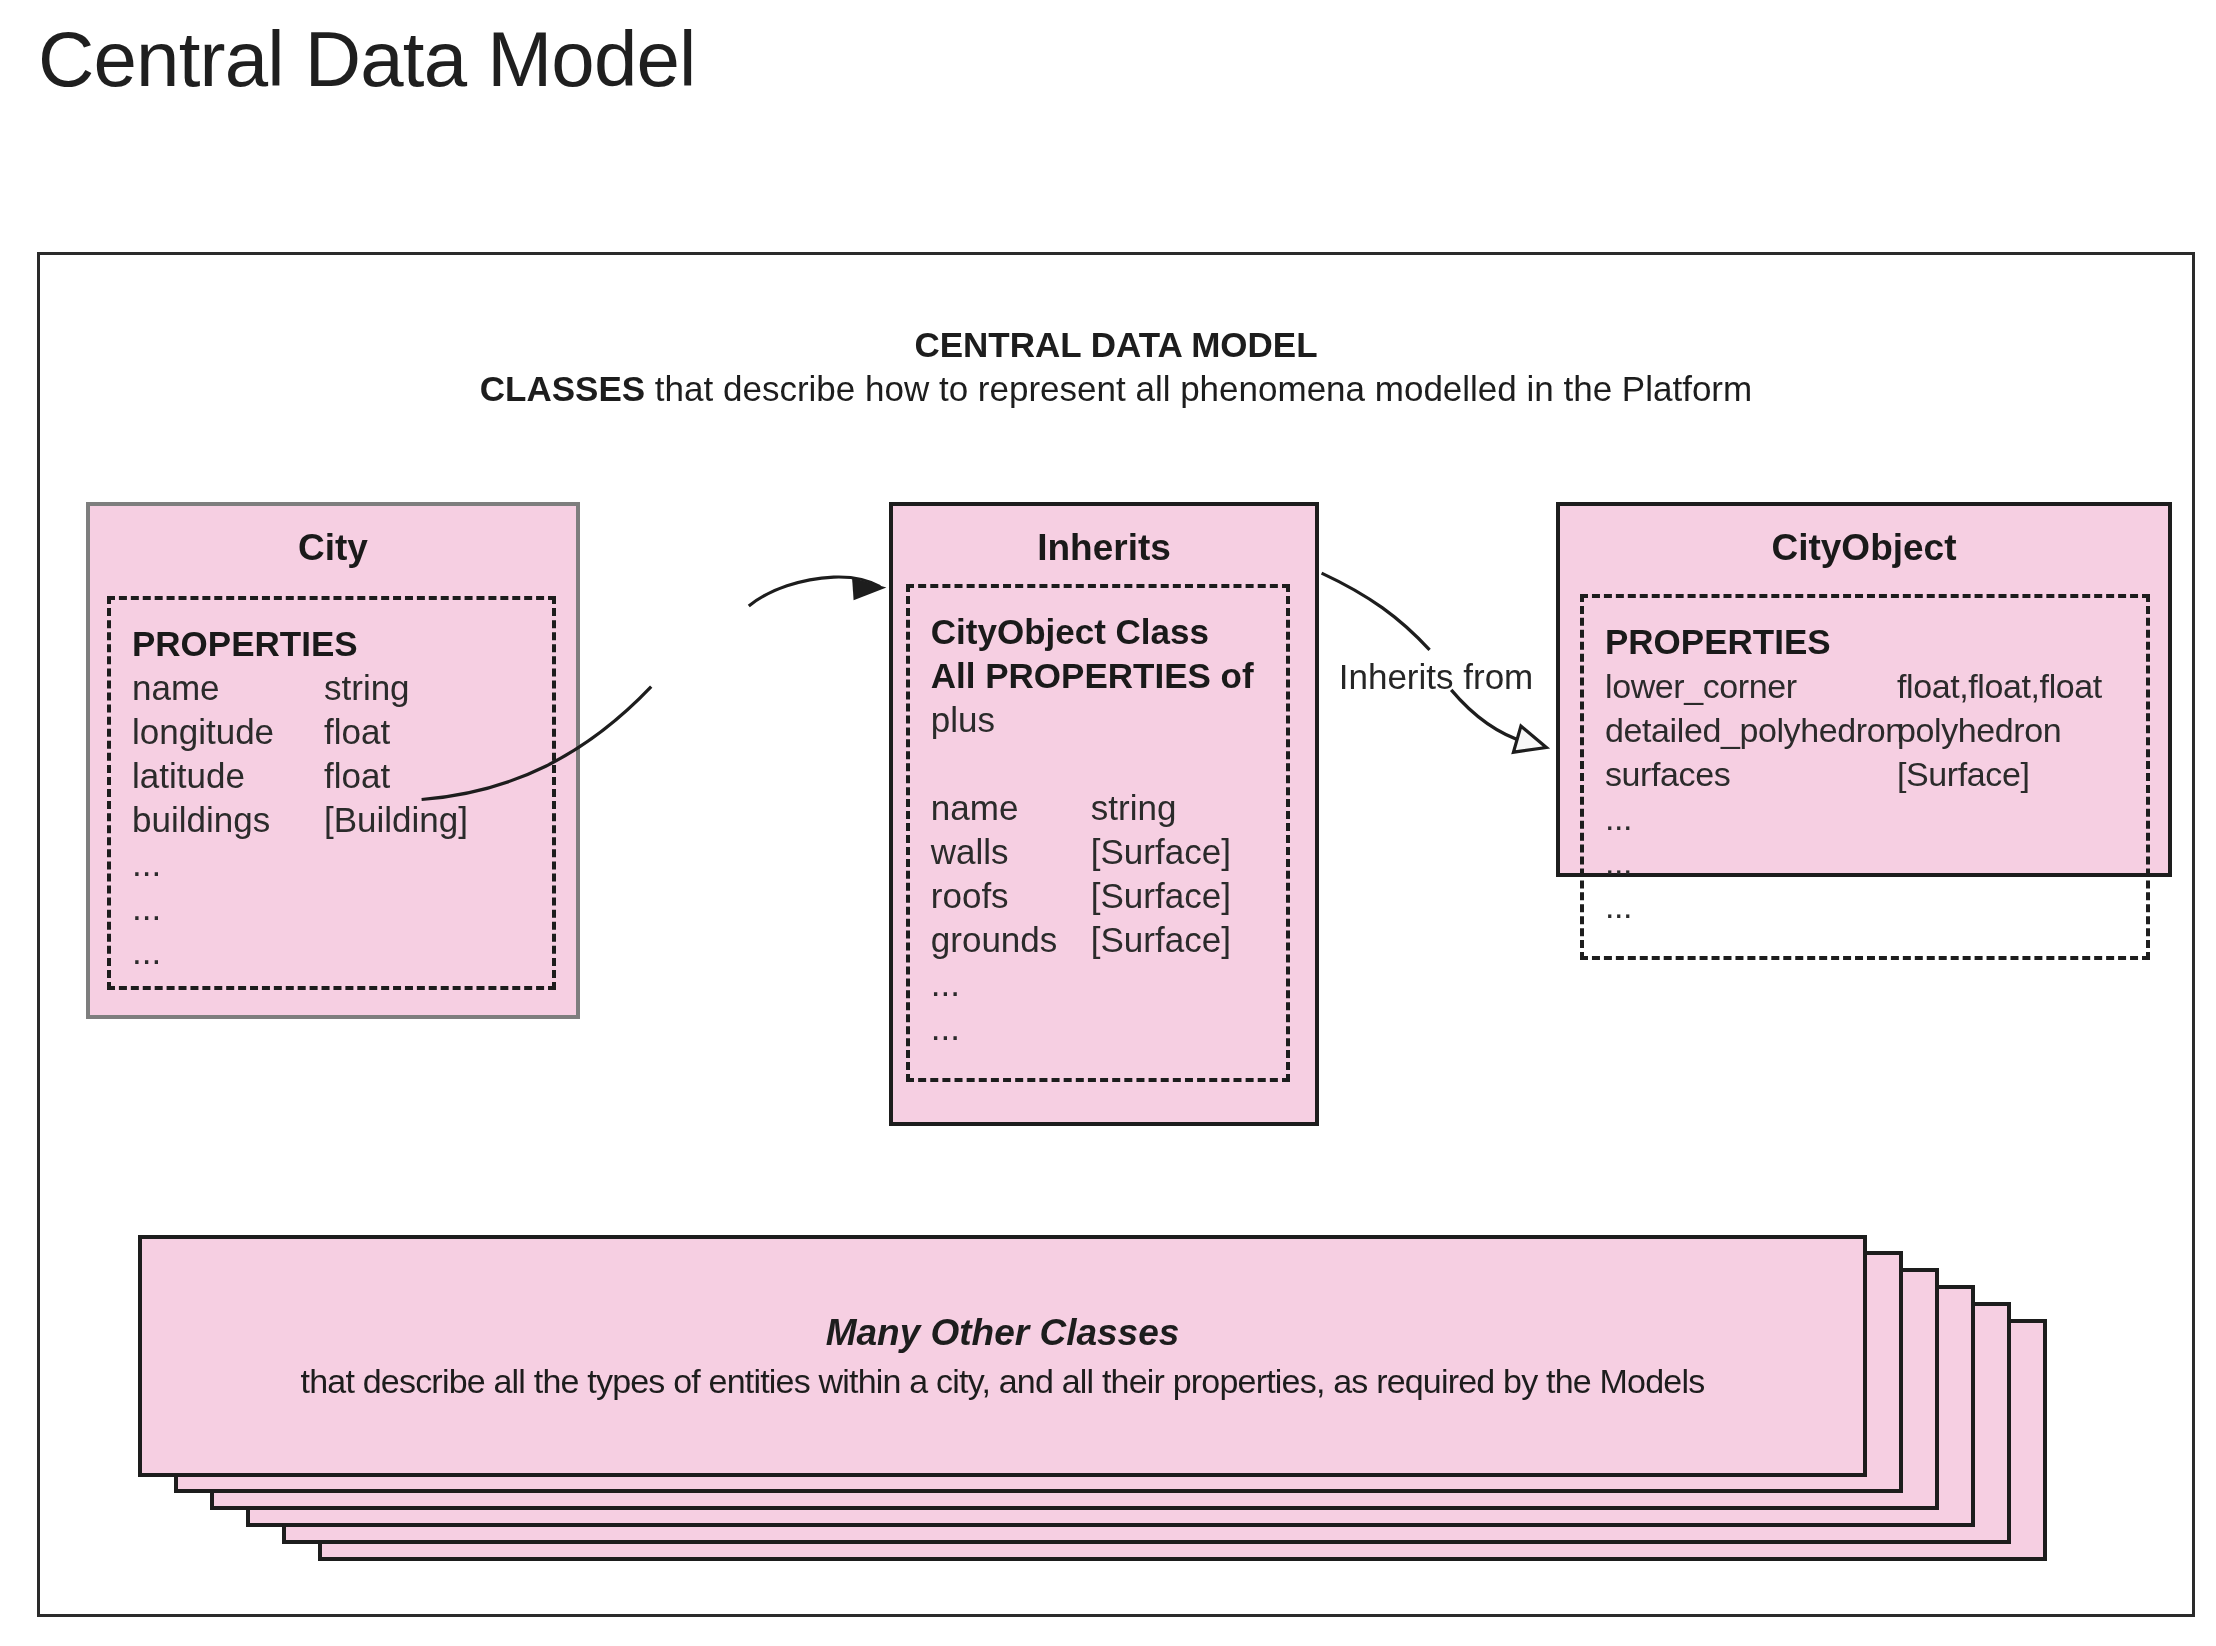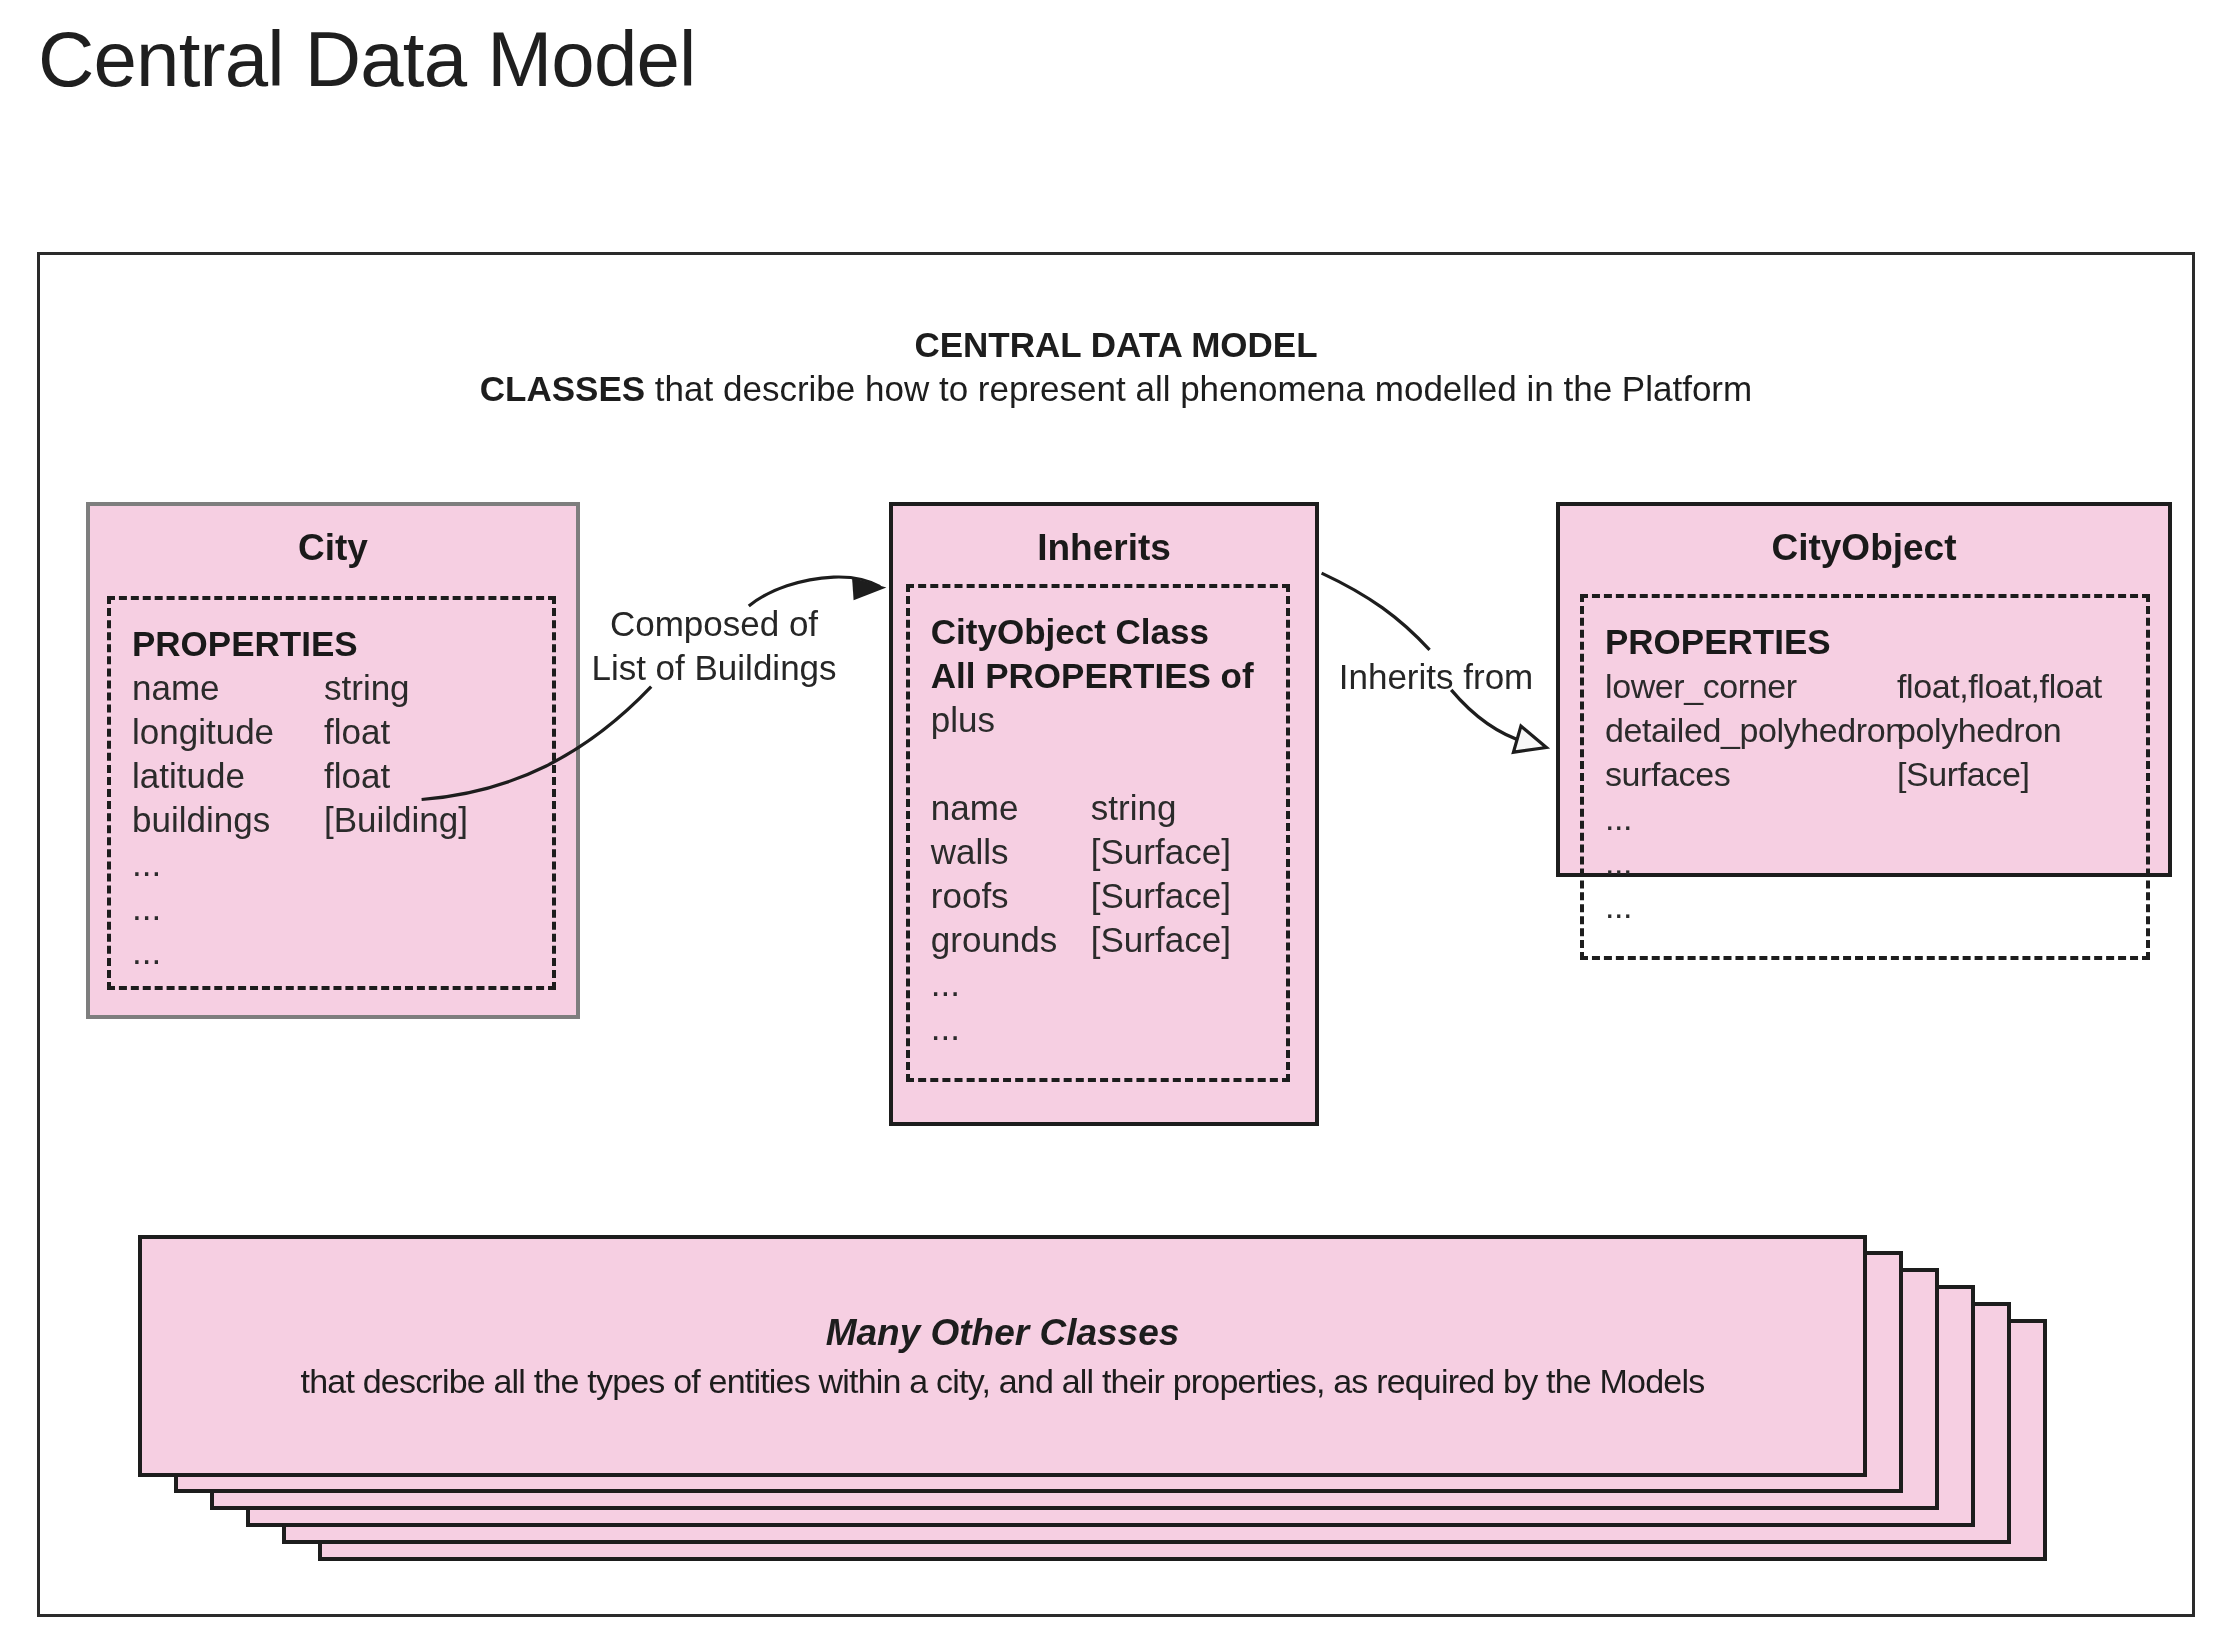--- a/index.html
+++ b/index.html
@@ -172,24 +172,20 @@
           <span>...</span>
           <span></span>
         </div>
       <div class="prop-row">
           <span>...</span>
           <span></span>
         </div>
     </div>
   </div>
 
-  <div class="rel-label label-composed">
-    <div>Composed of</div>
-    <div>List of Buildings</div>
-  </div>
   <div class="rel-label label-inherits">Inherits from</div>
 
   <svg class="overlay" width="2216" height="1647" viewBox="0 0 2770 2058">
     <g stroke="#1d1d1d" stroke-width="4" fill="none">
       <path d="M 527 999 C 640 990, 732 944, 814 858"></path>
       <path d="M 936 757 C 962 736, 1002 723, 1042 721 C 1067 720, 1088 726, 1100 733"></path>
       <path d="M 1652 716 C 1712 744, 1750 772, 1787 812"></path>
       <path d="M 1814 862 C 1846 900, 1878 921, 1916 930"></path>
     </g>
     <path fill="#1d1d1d" transform="translate(1108,734) rotate(-4)" d="M 0 0 L -42 -15 L -42 13 Z"></path>

